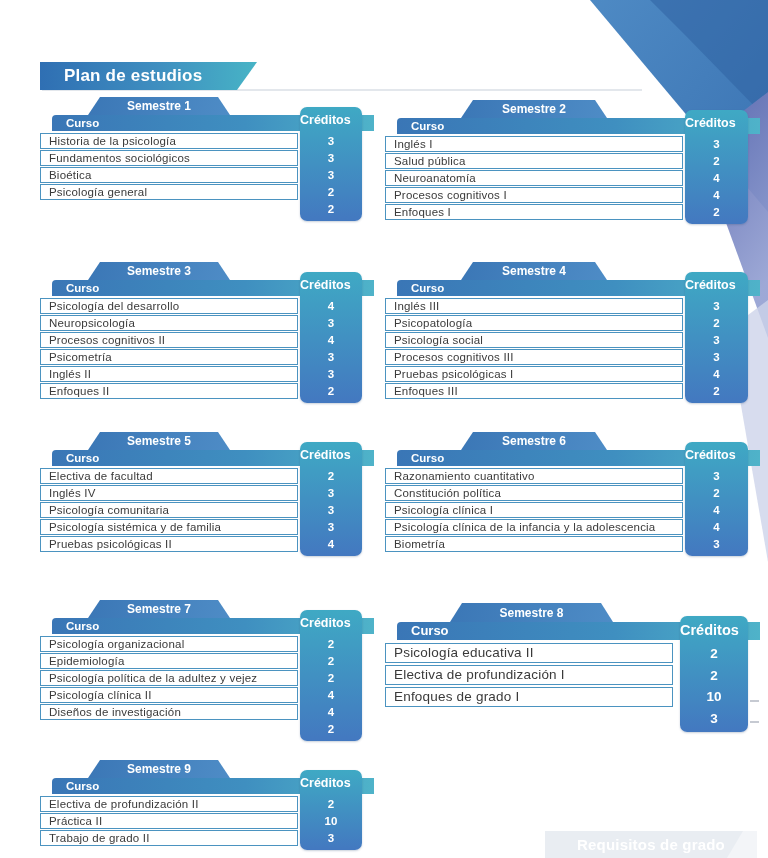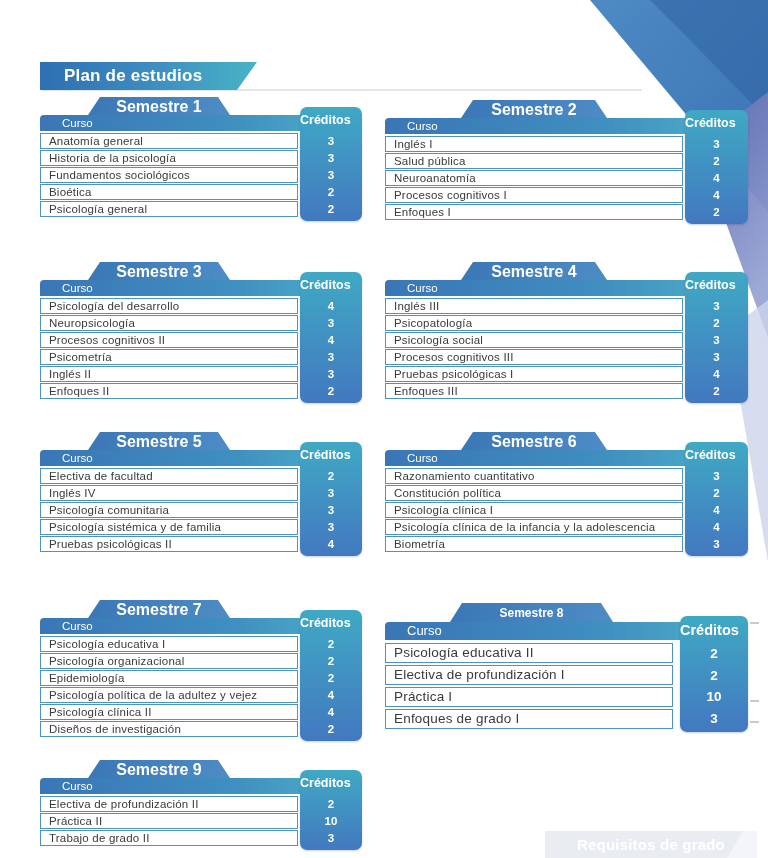--- a/index.html
+++ b/index.html
@@ -29,29 +29,29 @@
   .sem5{left:40px;top:432px;width:322px;}
   .sem6{left:385px;top:432px;width:363px;}
   .sem7{left:40px;top:600px;width:322px;}
   .sem8{left:385px;top:603px;width:363px;}
   .sem9{left:40px;top:760px;width:322px;}
 
   .tab{
     position:absolute;top:0;left:48px;width:142px;height:18px;z-index:1;
     background:linear-gradient(100deg,#3b77b6,#4e8cc6);
     clip-path:polygon(12px 0,calc(100% - 12px) 0,100% 100%,0 100%);
-    color:#fff;font-weight:bold;font-size:16px;line-height:19px;text-align:center;
+    color:#fff;font-weight:bold;font-size:12px;line-height:19px;text-align:center;
   }
   .sem2 .tab,.sem4 .tab,.sem6 .tab{left:76px;width:146px;}
   .sem8 .tab{left:65px;width:163px;height:19px;font-size:12px;line-height:20px;}
 
   .curso-bar{
-    position:absolute;left:0;top:18px;height:16px;width:100%;z-index:1;box-sizing:border-box;
+    position:absolute;left:12px;top:18px;height:16px;width:100%;z-index:1;box-sizing:border-box;
     background:linear-gradient(90deg,#3a76b6 0%,#3f8fc0 60%,#4fb3c9 100%);
-    color:#fff;font-weight:normal;font-size:11.5px;line-height:16px;padding-left:22px;
+    color:#fff;font-weight:bold;font-size:11.5px;line-height:16px;padding-left:14px;
     border-top-left-radius:4px;
   }
   .sem8 .curso-bar{top:19px;height:18px;font-size:13px;line-height:18px;}
 
   .rows{position:absolute;left:0;top:36px;width:258px;z-index:1;}
   .sem2 .rows,.sem4 .rows,.sem6 .rows{width:298px;}
   .sem8 .rows{width:288px;top:40px;}
   .row{
     box-sizing:border-box;height:16px;margin-bottom:1px;background:#fff;
     border:1px solid var(--row_border);
@@ -119,21 +119,20 @@
   <div class="banner">
     <span>Plan de estudios</span>
   </div>
   <div class="rule"></div>
 
   <div id="tables">
       <div class="sem sem1">
         <div class="tab"><span>Semestre 1</span></div>
         <div class="curso-bar">Curso</div>
         <div class="rows">
-          <div class="row"><span>Anatomía general</span></div>
           <div class="row"><span>Historia de la psicología</span></div>
           <div class="row"><span>Fundamentos sociológicos</span></div>
           <div class="row"><span>Bioética</span></div>
           <div class="row"><span>Psicología general</span></div>
         </div>
         <div class="credits">
           <div class="credits-header">Créditos</div>
           <div class="credit-value">3</div>
           <div class="credit-value">3</div>
           <div class="credit-value">3</div>
@@ -237,21 +236,20 @@
           <div class="credit-value">2</div>
           <div class="credit-value">4</div>
           <div class="credit-value">4</div>
           <div class="credit-value">3</div>
         </div>
       </div>
       <div class="sem sem7">
         <div class="tab"><span>Semestre 7</span></div>
         <div class="curso-bar">Curso</div>
         <div class="rows">
-          <div class="row"><span>Psicología educativa I</span></div>
           <div class="row"><span>Psicología organizacional</span></div>
           <div class="row"><span>Epidemiología</span></div>
           <div class="row"><span>Psicología política de la adultez y vejez</span></div>
           <div class="row"><span>Psicología clínica II</span></div>
           <div class="row"><span>Diseños de investigación</span></div>
         </div>
         <div class="credits">
           <div class="credits-header">Créditos</div>
           <div class="credit-value">2</div>
           <div class="credit-value">2</div>
@@ -260,21 +258,20 @@
           <div class="credit-value">4</div>
           <div class="credit-value">2</div>
         </div>
       </div>
       <div class="sem sem8">
         <div class="tab"><span>Semestre 8</span></div>
         <div class="curso-bar">Curso</div>
         <div class="rows">
           <div class="row"><span>Psicología educativa II</span></div>
           <div class="row"><span>Electiva de profundización I</span></div>
-          <div class="row"><span>Práctica I</span></div>
           <div class="row"><span>Enfoques de grado I</span></div>
         </div>
         <div class="credits">
           <div class="credits-header">Créditos</div>
           <div class="credit-value">2</div>
           <div class="credit-value">2</div>
           <div class="credit-value">10</div>
           <div class="credit-value">3</div>
         </div>
       </div>

